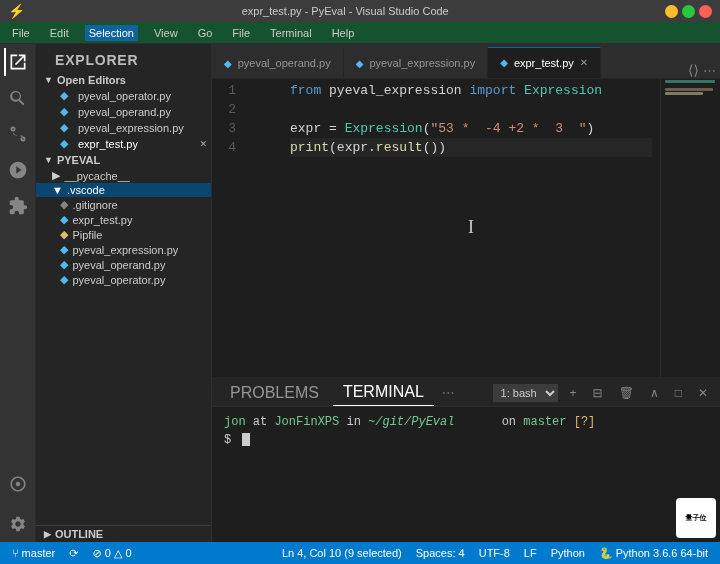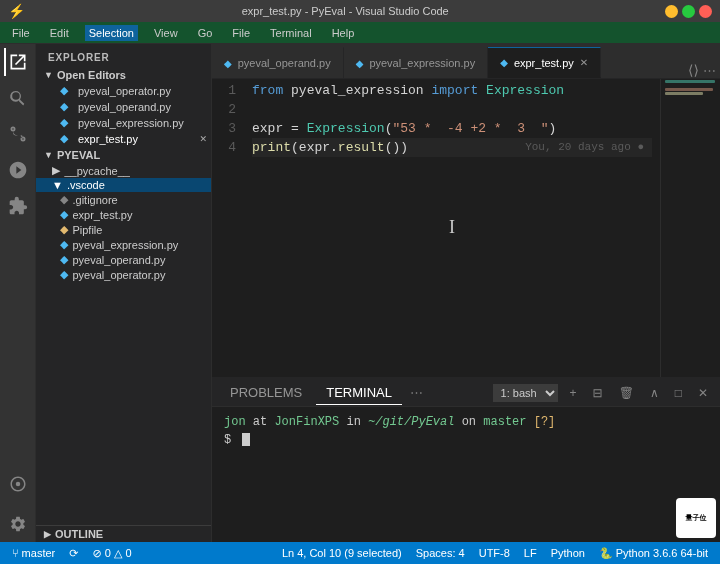--- a/index.html
+++ b/index.html
@@ -71,25 +71,26 @@
     #sidebar {
       width: 176px;
       background: #252526;
       display: flex;
       flex-direction: column;
       overflow: hidden;
       border-right: 1px solid #2d2d2d;
     }
     #sidebar-title {
       padding: 8px 12px 4px;
-      font-size: 10px;
+      font-size: 14px;
       font-weight: 700;
       letter-spacing: 0.8px;
       color: #bbb;
       text-transform: uppercase;
+      margin-left: 7px;
     }
     .tree-section-header {
       display: flex; align-items: center;
       padding: 2px 8px; cursor: pointer; color: #ccc; font-size: 11px; font-weight: 600;
     }
     .tree-section-header .arrow { margin-right: 4px; font-size: 9px; }
     .tree-item {
       display: flex; align-items: center;
       padding: 1px 4px 1px 24px; cursor: pointer; font-size: 11px; color: #ccc;
       position: relative;
@@ -205,21 +206,21 @@
       border-top: 2px solid #252526;
       display: flex;
       flex-direction: column;
     }
     #panel-tabs {
       height: 28px; background: #252526;
       display: flex; align-items: center; padding: 0 8px; gap: 4px;
       border-bottom: 1px solid #2d2d2d;
     }
     .panel-tab {
-      padding: 4px 10px; font-size: 13px; color: #969696; cursor: pointer;
+      padding: 4px 10px; font-size: 16px; color: #969696; cursor: pointer;
     }
     .panel-tab.active { color: #fff; border-bottom: 1px solid #fff; }
     #panel-controls {
       margin-left: auto; display: flex; align-items: center; gap: 8px;
       color: #858585; font-size: 12px;
     }
     .panel-ctrl-btn { cursor: pointer; padding: 2px 4px; }
     #terminal-select {
       background: #3c3c3c; border: none; color: #ccc; font-size: 11px;
       padding: 2px 4px; cursor: pointer; outline: none;
@@ -228,21 +229,21 @@
       flex: 1; padding: 6px 12px;
       font-family: 'Consolas', 'Courier New', monospace; font-size: 12px; color: #ccc;
       overflow: hidden;
     }
     .term-line { line-height: 18px; }
     .term-user { color: #73c991; }
     .term-at { color: #ccc; }
     .term-host { color: #73c991; }
     .term-in { color: #ccc; }
     .term-path { color: #73c991; font-style: italic; }
-    .term-on { color: #ccc; }
+    .term-on { color: #ccc; margin-left: 40px; }
     .term-branch { color: #73c991; }
     .term-bracket { color: #e2b96f; }
     .term-dollar { color: #ccc; }
 
     
     #statusbar {
       height: 22px; background: #007acc;
       display: flex; align-items: center;
       font-size: 11px; color: #fff;
       padding: 0 6px; gap: 2px;
@@ -438,21 +439,20 @@
 
         <div class="code-line">&nbsp;</div>
 
         <div class="code-line">
           <span class="plain">expr</span><span class="op"> = </span><span class="cls">Expression</span><span class="op">(</span><span class="str">"53 *  -4 +2 *  3  "</span><span class="op">)</span>
         </div>
 
         <div class="code-line cursor-line" style="position:relative;">
           
           <span class="fn">print</span><span class="op">(</span><span class="plain">expr</span><span class="op">.</span><span class="fn">result</span><span class="op">())</span>
-          <span class="blame-annotation">You, 20 days ago ●</span>
         </div>
 
         <div style="margin-top:60px;color:#5a5a5a;font-size:14px;display:flex;justify-content:center;align-items:center;height:20px;">
           <span style="font-family:serif;font-size:18px;color:#ccc;">I</span>
         </div>
       </div>
 
       <div id="minimap">
         <div class="minimap-line" style="background:#4ec9b0;width:50px;"></div>
         <div class="minimap-line" style="background:transparent;"></div>
@@ -529,14 +529,14 @@
     <span>🐍</span>
     <span>Python 3.6.6 64-bit</span>
   </div>
 </div>
 
 <div id="watermark">
   <div style="text-align:center;font-size:7px;font-weight:bold;">量子位</div>
 </div>
 
 <style>
-  #code-lines { position: relative; }
+  #code-lines { position: relative; margin-left: 38px; }
 </style>
 
 </body></html>

